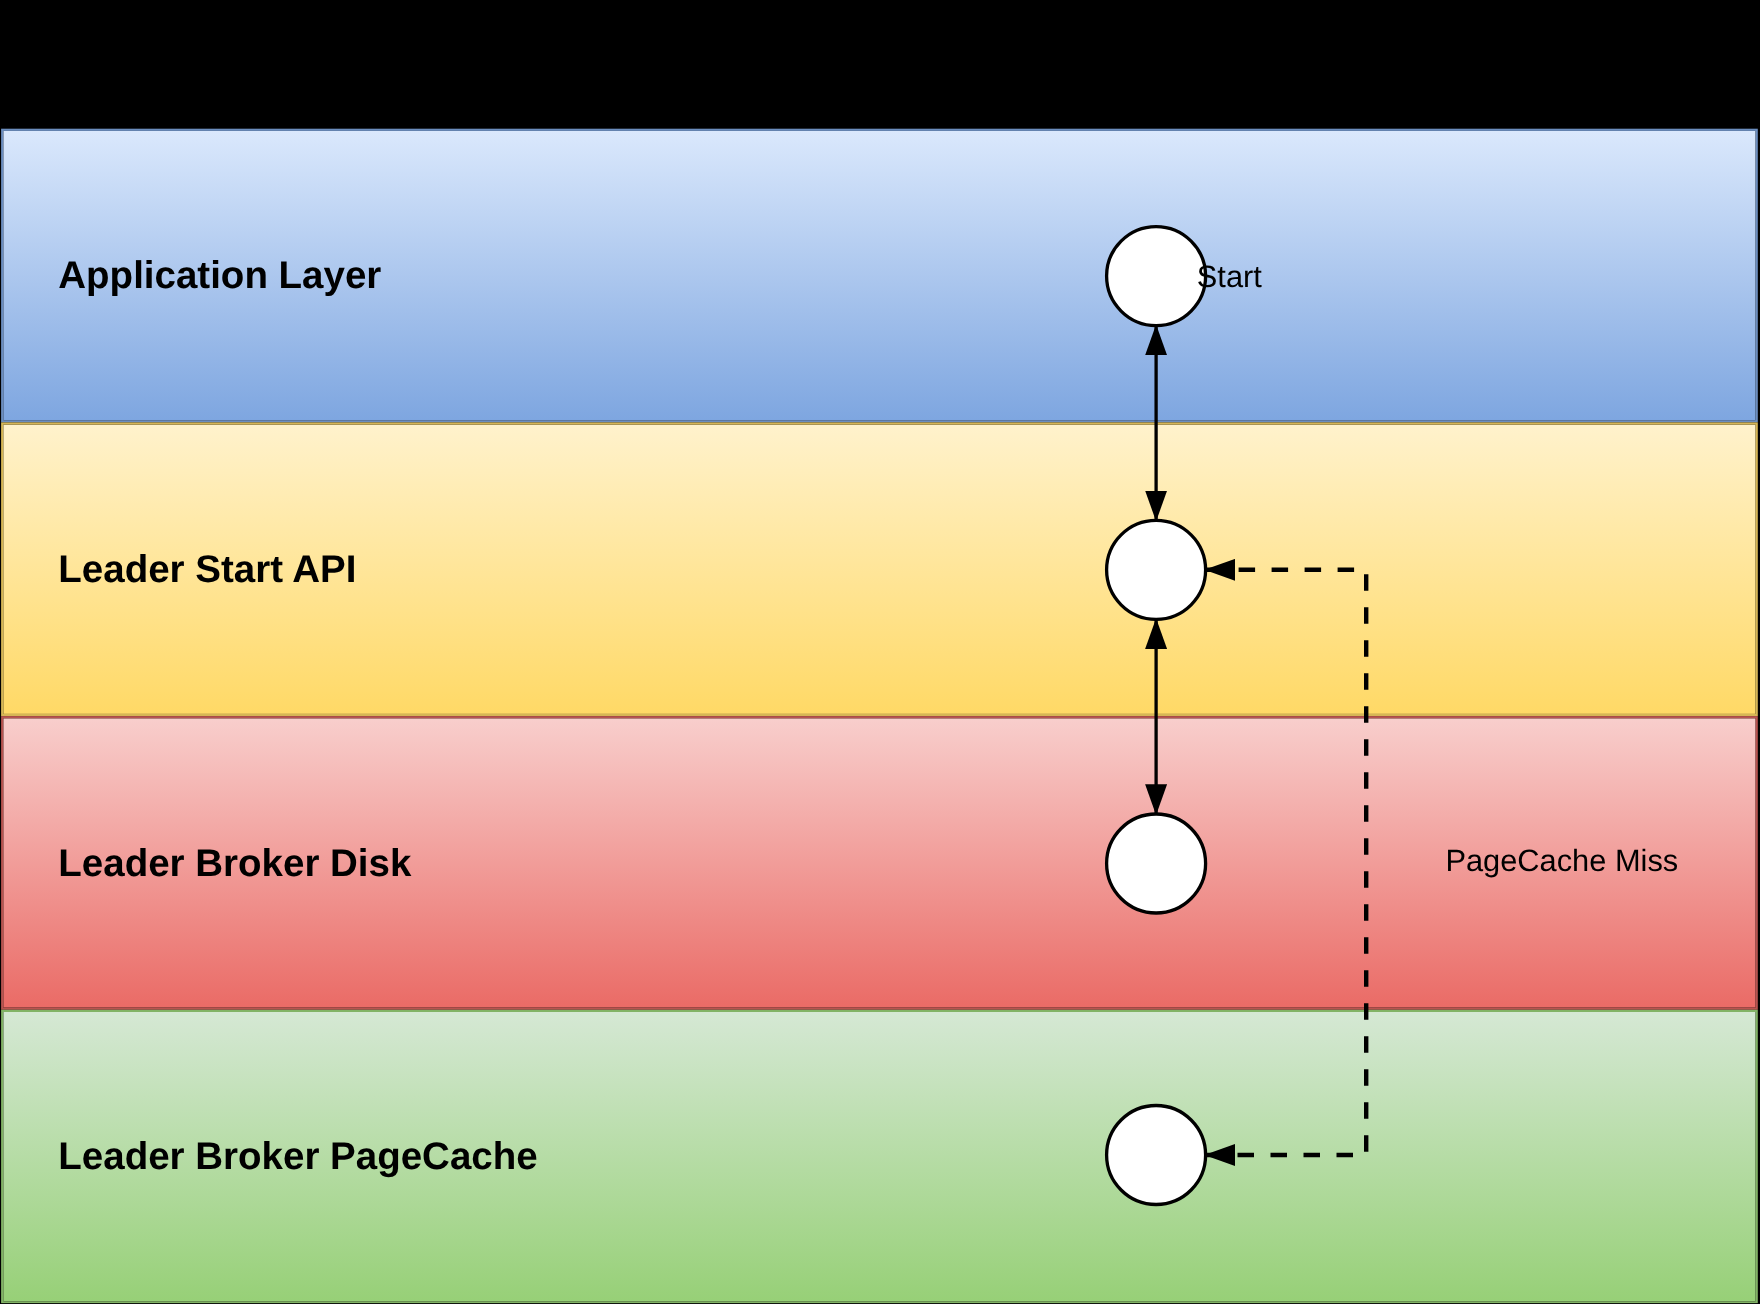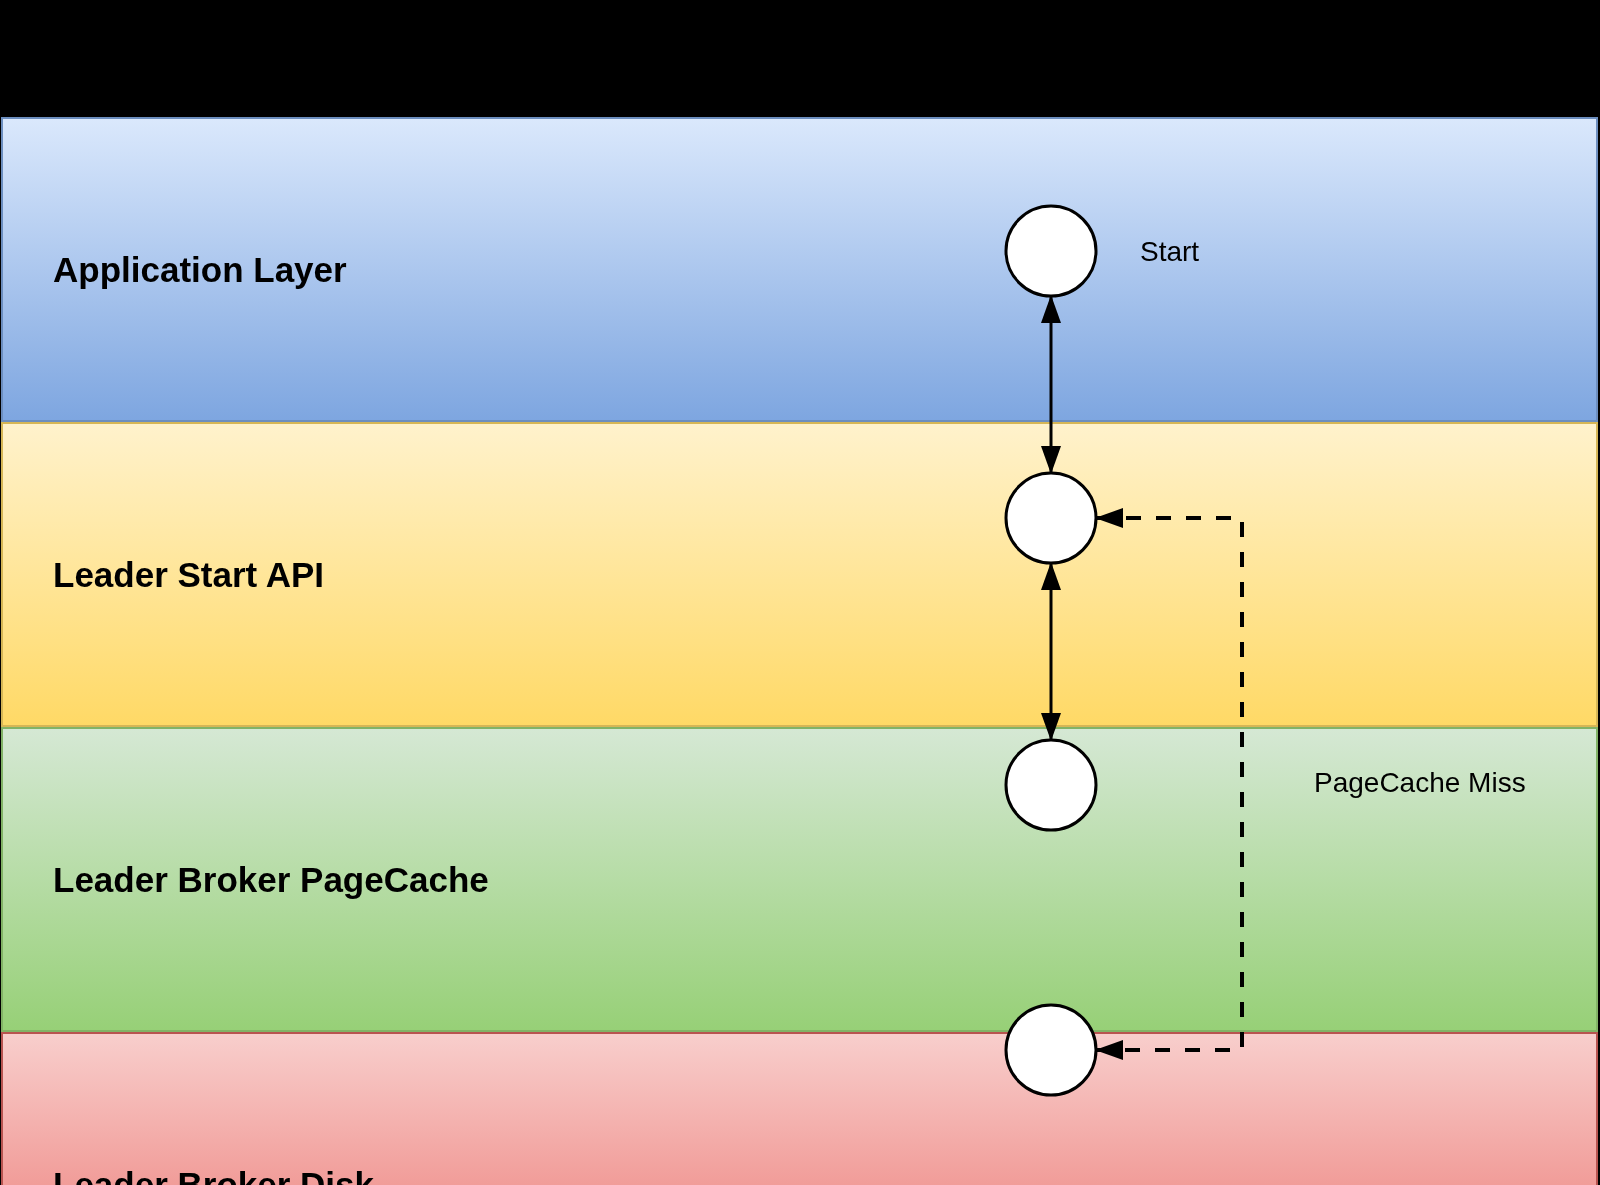--- a/index.html
+++ b/index.html
@@ -22,21 +22,21 @@
     background: #000000;
   }
   .bands {
     position: absolute;
     left: 1px; top: 117px;
     width: 1597px; height: 1068px;
   }
   .band {
     box-sizing: border-box;
     width: 100%;
-    height: 305px;
+    height: 267px;
     border: 2px solid #000;
     display: flex;
     align-items: center;
     padding-left: 50px;
   }
   .band-label {
     font-size: 35px;
     font-weight: bold;
     color: #000000;
     letter-spacing: 0px;
@@ -48,42 +48,42 @@
     height: 1185px;
     pointer-events: none;
   }
   .annotation {
     position: absolute;
     transform: translateY(-50%);
     font-size: 28px;
     color: #000000;
     white-space: nowrap;
   }
-  .annot-start { left: 1140px; top: 252px; }
+  .annot-start { left: 1088px; top: 252px; }
   .annot-pagecache-miss { left: 1314px; top: 783px; }
 </style>
 </head>
 <body>
 
 <div class="canvas">
 
   <div class="top-bar"></div>
 
   <div class="bands">
     <div class="band" style="background: linear-gradient(rgb(218, 232, 252) 0%, rgb(126, 166, 224) 100%); border-color: rgb(108, 142, 191);">
       <span class="band-label">Application Layer</span>
     </div>
     <div class="band" style="background: linear-gradient(rgb(255, 242, 204) 0%, rgb(255, 217, 102) 100%); border-color: rgb(214, 182, 86);">
       <span class="band-label">Leader Start API</span>
     </div>
+    <div class="band" style="background: linear-gradient(rgb(248, 206, 204) 0%, rgb(234, 107, 102) 100%); border-color: rgb(184, 84, 80);">
+      <span class="band-label">Leader Broker Disk</span>
+    </div>
     <div class="band" style="background: linear-gradient(rgb(213, 232, 212) 0%, rgb(151, 208, 119) 100%); border-color: rgb(130, 179, 102);">
       <span class="band-label">Leader Broker PageCache</span>
-    </div>
-    <div class="band" style="background: linear-gradient(rgb(248, 206, 204) 0%, rgb(234, 107, 102) 100%); border-color: rgb(184, 84, 80);">
-      <span class="band-label">Leader Broker Disk</span>
     </div>
   </div>
 
   <svg class="overlay" viewBox="0 0 1600 1185">
     <defs>
       <marker id="arrow-end" markerUnits="userSpaceOnUse" markerWidth="28" markerHeight="20" refX="27" refY="10" orient="auto">
         <polygon points="0,0 28,10 0,20" fill="#000000"></polygon>
       </marker>
       <marker id="arrow-start" markerUnits="userSpaceOnUse" markerWidth="28" markerHeight="20" refX="27" refY="10" orient="auto-start-reverse">
         <polygon points="0,0 28,10 0,20" fill="#000000"></polygon>

